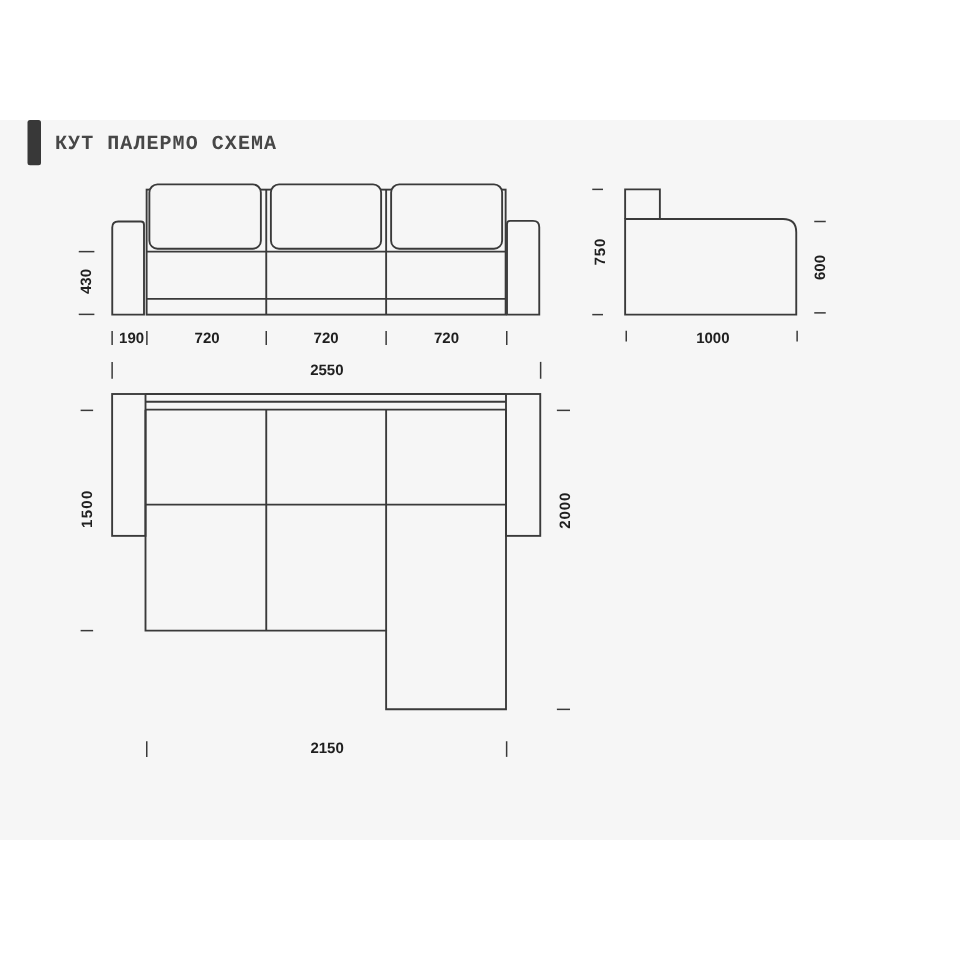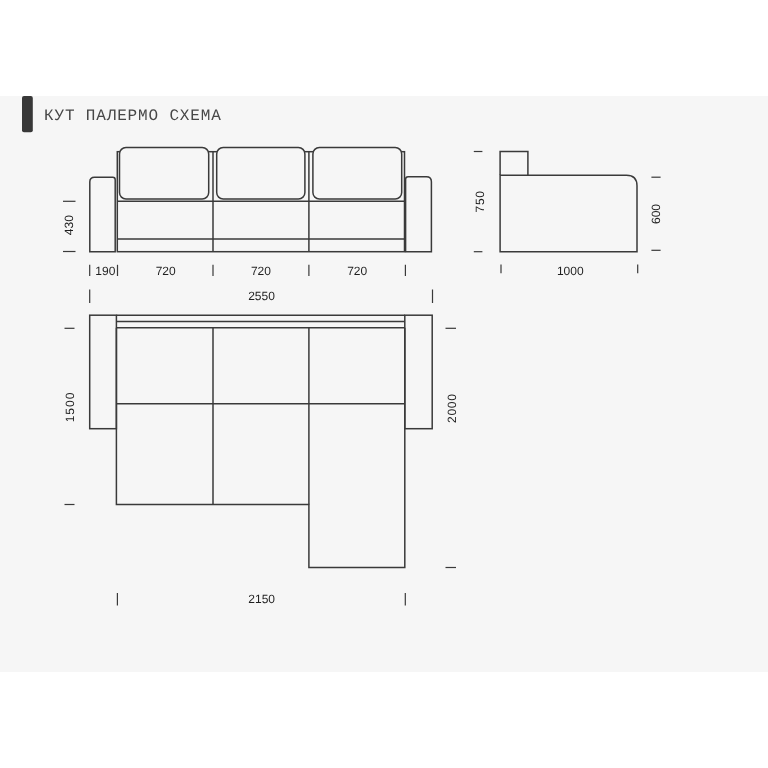--- a/index.html
+++ b/index.html
@@ -1,16 +1,16 @@
 <!DOCTYPE html>
 <html><head>
 <meta charset="utf-8">
 <style>
   html,body{margin:0;padding:0;background:#ffffff;width:768px;height:768px;overflow:hidden;}
-  #stage{position:relative;width:768px;height:768px;font-family:"Liberation Sans",sans-serif;-webkit-font-smoothing:antialiased;}
+  #stage{position:relative;width:768px;height:768px;font-family:"Liberation Sans",sans-serif;font-weight:bold;-webkit-font-smoothing:antialiased;}
   .band{position:absolute;left:0;top:96px;width:768px;height:576px;background:#f6f6f6;}
   svg{position:absolute;left:0;top:0;}
   text{fill:#1f1f1f;font-family:"Liberation Sans",sans-serif;font-size:12px;text-rendering:geometricPrecision;}
   .ttl{font-family:"Liberation Mono",monospace;font-size:16px;letter-spacing:0.85px;fill:#474747;}
 </style>
 </head>
 <body>
 <div id="stage">
 
 <div class="band"></div>

